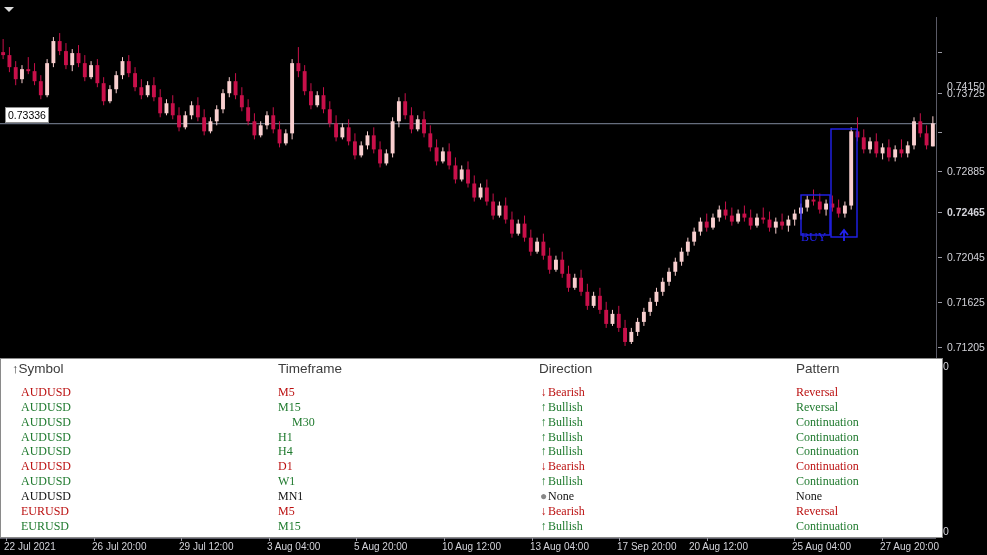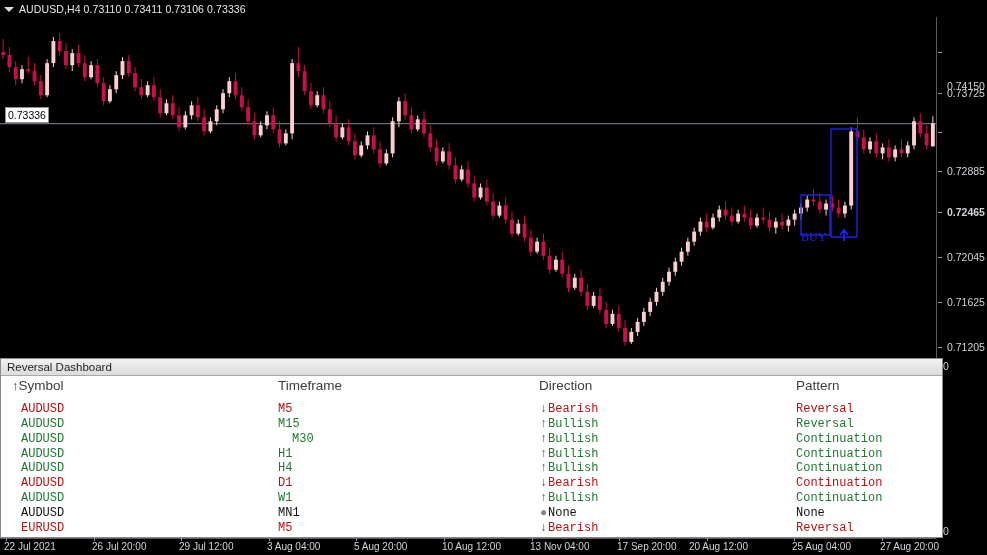--- a/index.html
+++ b/index.html
@@ -35,42 +35,41 @@
   #dash-title{height:17px;line-height:17px;
         background:linear-gradient(to bottom,#f2f2f2 0%,#e4e4e4 55%,#dcdcdc 100%);
         border-bottom:1px solid #a8a8a8;color:#222;font-size:11.5px;padding-left:6px;
         box-sizing:border-box;font-family:"Liberation Sans",sans-serif;}
   #dash-body{position:relative;background:#fff;height:161px;}
   .hdr-row{position:absolute;left:0;top:0;width:100%;height:20px;}
   .hdr-cell{position:absolute;color:#3c3c3c;font-size:13.5px;white-space:nowrap;
             font-family:"Liberation Sans",sans-serif;}
   .sort-ar{display:inline-block;margin-right:0px;font-size:13px;color:#3c3c3c;}
   .row{position:absolute;left:0;width:100%;height:15px;}
-  .cell{position:absolute;font-size:12px;white-space:nowrap;font-family:Liberation Mono, monospace;}
+  .cell{position:absolute;font-size:12px;white-space:nowrap;font-family:Liberation Serif, serif;}
   .dir-ico{display:inline-block;width:9px;text-align:center;font-size:12px;margin-right:0px;}
 
   
   .zero-lab{position:absolute;color:#d2d2d8;font-size:10.5px;z-index:25;
             font-family:"Liberation Sans",sans-serif;}
 
   
   #time-axis{position:absolute;left:0;top:538px;width:987px;height:17px;background:#000;z-index:30;}
   #axis-line{position:absolute;left:0;top:0;width:936px;height:1px;background:#5a5a66;}
   .tlab{position:absolute;top:3px;color:#d2d2d8;font-size:10px;white-space:nowrap;
         font-family:"Liberation Sans",sans-serif;}
   .ttick{position:absolute;top:0px;width:1px;height:3px;background:#9a9aa4;}
 </style>
 </head>
 <body>
 
 <div id="app">
 
   <div id="topbar">
     <span id="dd-icon"></span>
-    <span class="txt">AUDUSD,H4  0.73110 0.73411 0.73106 0.73336</span>
   </div>
 
   <div id="chart-area">
     <svg id="chart-svg" width="936" height="341" viewBox="0 0 936 341">
         <line x1="0" y1="106.71294117647034" x2="936" y2="106.71294117647034" stroke="#7f8a9e" stroke-width="1"></line>
         <line x1="3.14" y1="22.06" x2="3.14" y2="42.12" stroke="#c8104a" stroke-width="1"></line>
         <rect x="1.19" y="35.10" width="3.89" height="3.01" fill="#c8104a"></rect>
         <line x1="9.42" y1="30.09" x2="9.42" y2="55.16" stroke="#c8104a" stroke-width="1"></line>
         <rect x="7.48" y="38.11" width="3.89" height="12.04" fill="#c8104a"></rect>
         <line x1="15.70" y1="44.13" x2="15.70" y2="68.20" stroke="#c8104a" stroke-width="1"></line>
@@ -391,21 +390,20 @@
       <div class="plab" style="top: 285px;">0.71625</div>
       <div class="ptick" style="top: 330px;"></div>
       <div class="plab" style="top: 330px;">0.71205</div>
     </div>
   <div id="cur-price">0.73336</div>
 
   <div class="zero-lab" style="left:943px;top:360px;">0</div>
   <div class="zero-lab" style="left:943px;top:525px;">0</div>
 
   <div id="dash">
-    <div id="dash-title">Reversal Dashboard</div>
     <div id="dash-body">
       <div class="hdr-row">
           <div class="hdr-cell" style="left: 11px; top: 2px; color: rgb(60, 60, 60);"><span class="sort-ar">↑</span><span>Symbol</span></div>
           <div class="hdr-cell" style="left: 277px; top: 2px; color: rgb(60, 60, 60);"><span>Timeframe</span></div>
           <div class="hdr-cell" style="left: 538px; top: 2px; color: rgb(60, 60, 60);"><span>Direction</span></div>
           <div class="hdr-cell" style="left: 795px; top: 2px; color: rgb(60, 60, 60);"><span>Pattern</span></div>
         </div>
     <div class="row" style="top: 26px;">
           <div class="cell" style="left: 20px; color: rgb(187, 17, 17);">AUDUSD</div>
           <div class="cell" style="left: 277px; color: rgb(187, 17, 17);">M5</div>
@@ -476,21 +474,21 @@
       <div class="tlab" style="left: 92px;">26 Jul 20:00</div>
       <div class="ttick" style="left: 94px;"></div>
       <div class="tlab" style="left: 179px;">29 Jul 12:00</div>
       <div class="ttick" style="left: 181px;"></div>
       <div class="tlab" style="left: 267px;">3 Aug 04:00</div>
       <div class="ttick" style="left: 269px;"></div>
       <div class="tlab" style="left: 354px;">5 Aug 20:00</div>
       <div class="ttick" style="left: 356px;"></div>
       <div class="tlab" style="left: 442px;">10 Aug 12:00</div>
       <div class="ttick" style="left: 444px;"></div>
-      <div class="tlab" style="left: 530px;">13 Nov 04:00</div>
+      <div class="tlab" style="left: 530px;">13 Aug 04:00</div>
       <div class="ttick" style="left: 532px;"></div>
       <div class="tlab" style="left: 617px;">17 Sep 20:00</div>
       <div class="ttick" style="left: 619px;"></div>
       <div class="tlab" style="left: 689px;">20 Aug 12:00</div>
       <div class="ttick" style="left: 707px;"></div>
       <div class="tlab" style="left: 792px;">25 Aug 04:00</div>
       <div class="ttick" style="left: 794px;"></div>
       <div class="tlab" style="left: 880px;">27 Aug 20:00</div>
       <div class="ttick" style="left: 882px;"></div>
     </div>

